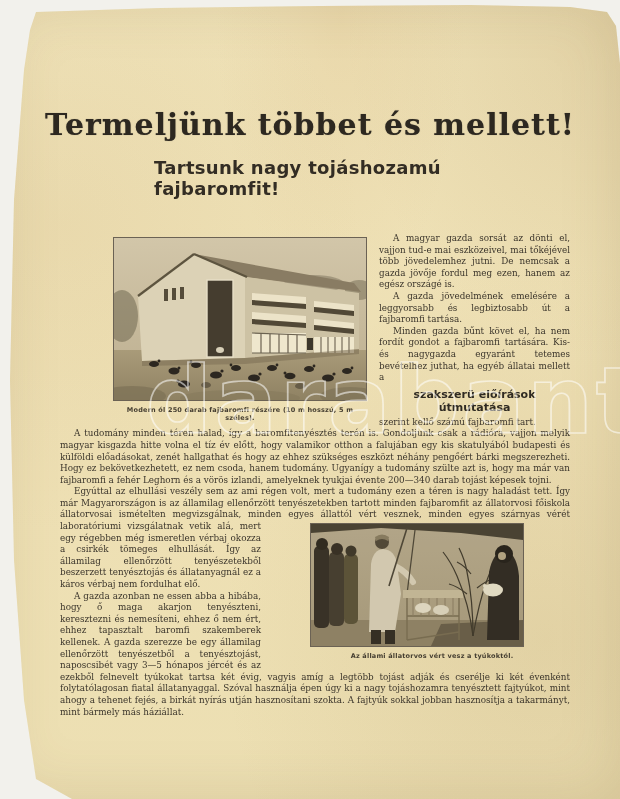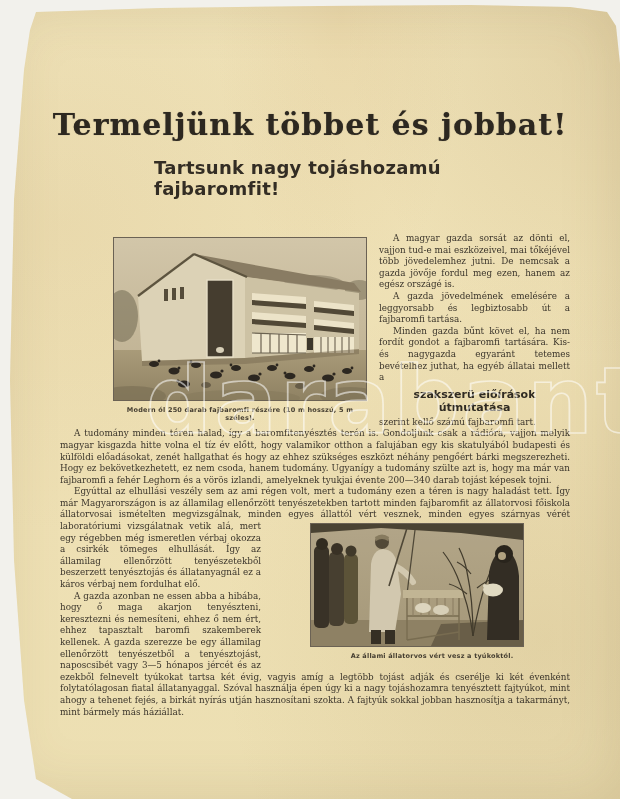--- a/index.html
+++ b/index.html
@@ -101,21 +101,21 @@
     pointer-events:none;
     white-space:nowrap;
   }
 </style>
 </head>
 <body>
 
 <div class="canvas">
   <div class="paper">
 
-    <h1 class="title">Termeljünk többet és jobbat!</h1>
+    <h1 class="title">Termeljünk többet és mellett!</h1>
     <p class="subtitle">Tartsunk nagy tojáshozamú fajbaromfit!</p>
 
     <div class="article">
 
       <figure class="fig1">
         <svg class="photo" width="252" height="162" viewBox="0 0 252 162" xmlns="http://www.w3.org/2000/svg">
           <defs>
             <linearGradient id="sky1" x1="0" y1="0" x2="0" y2="1">
               <stop offset="0" stop-color="#d2c6a9"></stop>
                 <stop offset="1" stop-color="#bcae8f"></stop>

